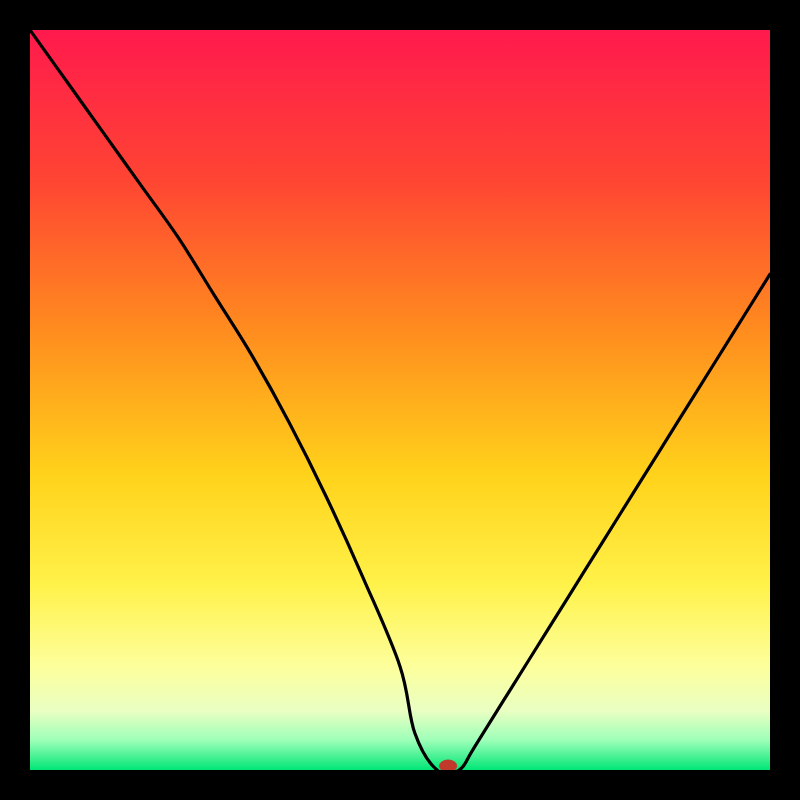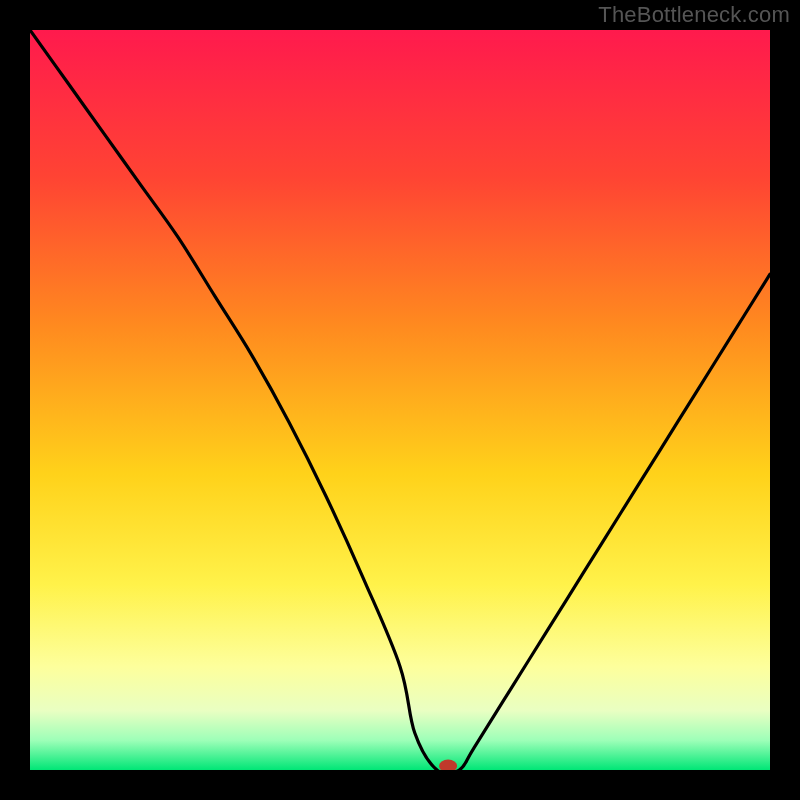--- a/index.html
+++ b/index.html
@@ -49,21 +49,20 @@
   }
   .marker {
     fill: #c0392b;
     stroke: none;
   }
 </style>
 </head>
 <body>
 
 <div class="frame">
-  <div class="watermark">TheBottleneck.com</div>
 
   <div class="plot">
     <svg viewBox="0 0 740 740" preserveAspectRatio="none">
       <defs>
         <linearGradient id="bg-grad" x1="0" y1="0" x2="0" y2="1">
 
         <stop offset="0%" stop-color="#ff1a4d"></stop>
             <stop offset="20%" stop-color="#ff4433"></stop>
             <stop offset="40%" stop-color="#ff8a1f"></stop>
             <stop offset="60%" stop-color="#ffd21a"></stop>

